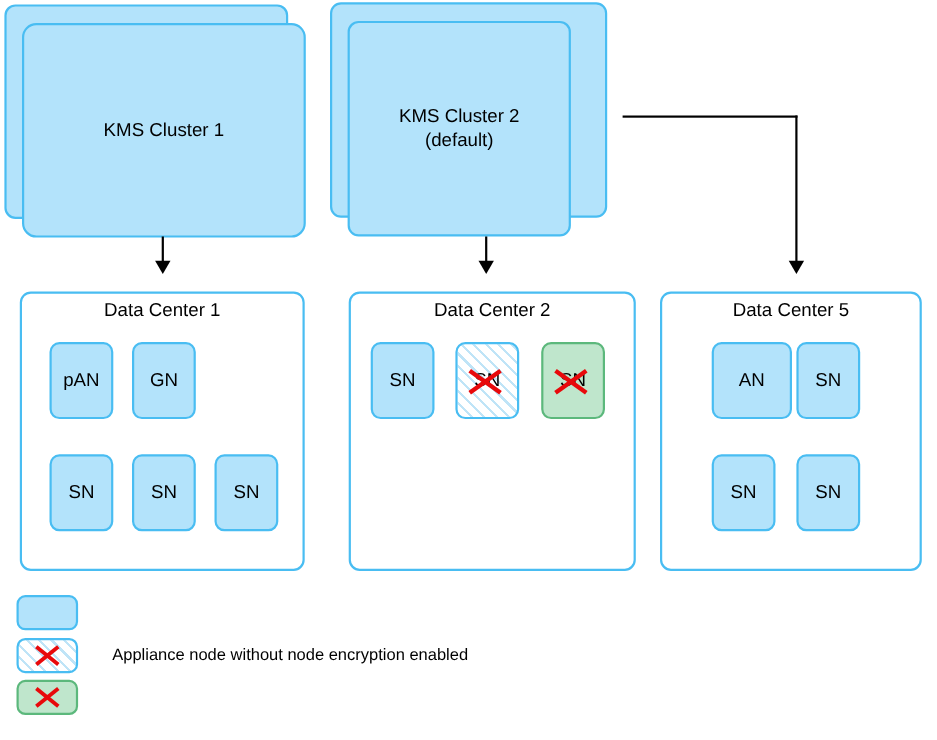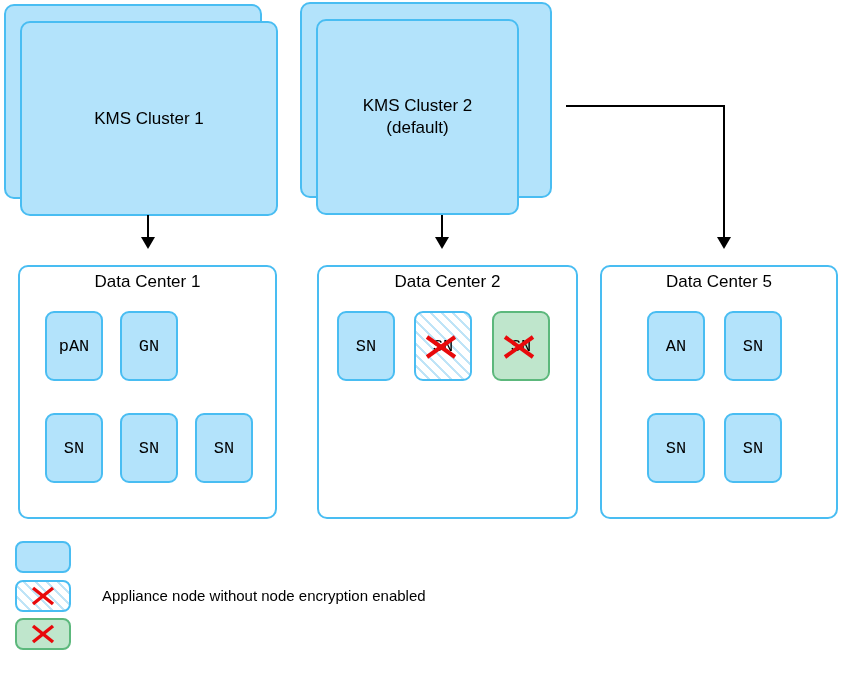--- a/index.html
+++ b/index.html
@@ -100,21 +100,21 @@
     background-color: #ffffff;
     background-image: repeating-linear-gradient(
        45deg,
        #bfe4f7 0px, #bfe4f7 2px,
        #ffffff 2px, #ffffff 8px);
   }
   .node.green {
     background: #bfe6cc;
     border-color: #5cb87c;
   }
-  .node .node-text { position: relative; z-index: 1; font-family: Liberation Mono, monospace; }
+  .node .node-text { position: relative; z-index: 1; }
   .node .xmark {
     position: absolute;
     z-index: 2;
     pointer-events: none;
   }
 
   
   .legend { position: absolute; }
   .legend-row { position: absolute; display: flex; align-items: center; }
   .swatch {
@@ -151,21 +151,21 @@
     white-space: nowrap;
   }
 </style>
 </head>
 <body>
 
 <div class="stage">
 
   <div class="kms-stack" style="left:4px; top:4px; width:274px; height:211px;">
     <div class="kms-card back" style="width:258px; height:195px;"></div>
-    <div class="kms-card front" style="width:258px; height:195px;">
+    <div class="kms-card front" style="width:258px; height:195px;border-radius:13px;">
       <span class="kms-label">KMS Cluster 1</span>
     </div>
   </div>
 
   <div class="kms-stack" style="left:300px; top:2px; width:268px; height:213px;">
     <div class="kms-card back" style="width:252px; height:196px;"></div>
     <div class="kms-card front" style="width:203px; height:196px;">
       <span class="kms-label">KMS Cluster 2
 (default)</span>
     </div>
@@ -227,21 +227,21 @@
       <svg class="xmark" width="34" height="26" viewBox="0 0 34 26" style="left:8px; top:21px;">
         <line x1="3" y1="3" x2="31" y2="23" stroke="#e8090b" stroke-width="4" stroke-linecap="butt"></line>
         <line x1="31" y1="3" x2="3" y2="23" stroke="#e8090b" stroke-width="4" stroke-linecap="butt"></line>
       </svg>
     </div>
   </div>
 
   <div class="dc" style="left:600px; top:265px; width:238px; height:254px;">
     <div class="dc-title">Data Center 5</div>
 
-    <div class="node" style="left:45px; top:44px; width:58px; height:70px;">
+    <div class="node" style="left:45px; top:44px; width:73px; height:70px;">
       <span class="node-text">AN</span>
     </div>
     <div class="node" style="left:122px; top:44px; width:58px; height:70px;">
       <span class="node-text">SN</span>
     </div>
     <div class="node" style="left:45px; top:146px; width:58px; height:70px;">
       <span class="node-text">SN</span>
     </div>
     <div class="node" style="left:122px; top:146px; width:58px; height:70px;">
       <span class="node-text">SN</span>

